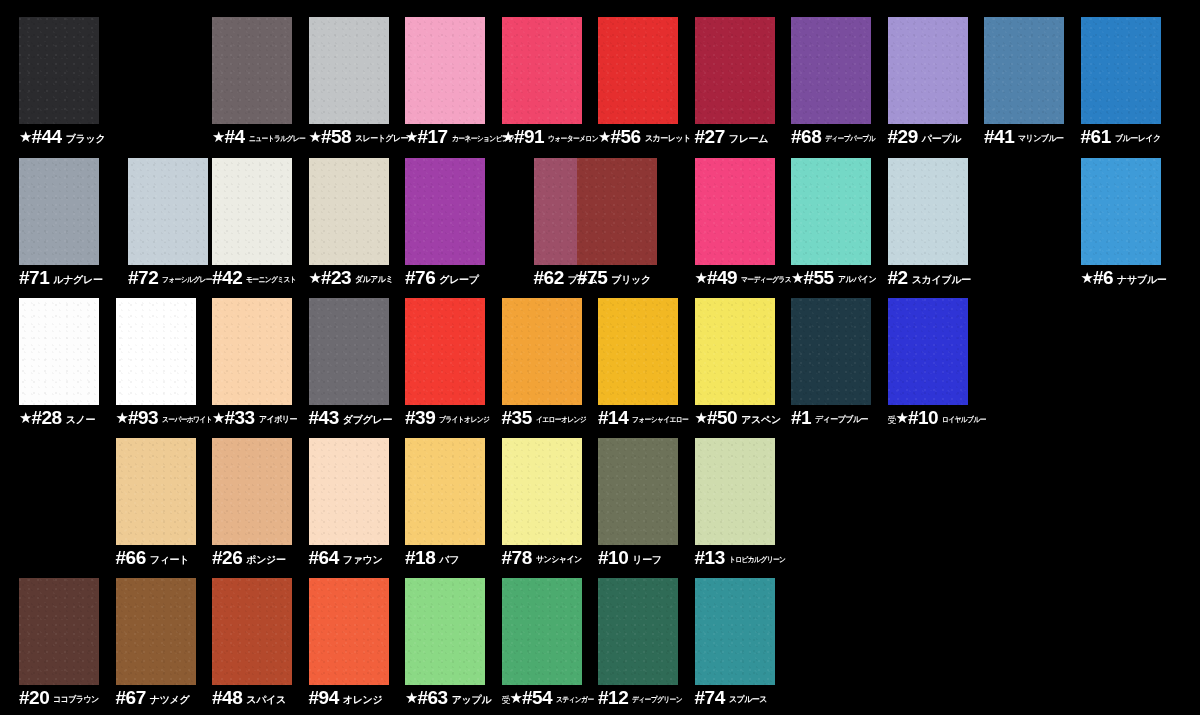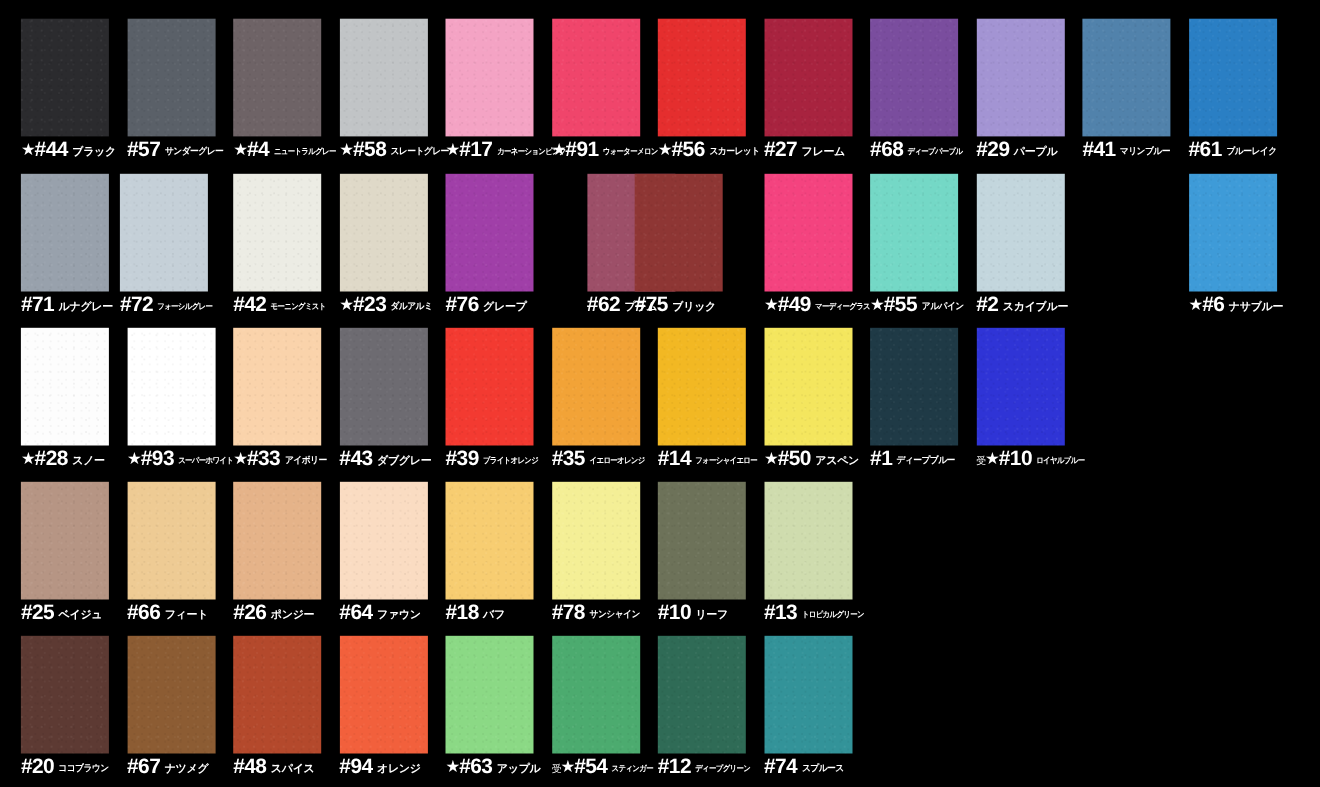--- a/index.html
+++ b/index.html
@@ -99,29 +99,20 @@
       <div class="cell" style="left: 19px;">
         <div class="swatch" style="background: rgb(43, 43, 46);">
           <div class="sw-tex"></div>
         </div>
         <div class="label">
           <span class="star">★</span>
           <span class="num">#44</span>
           <span class="nm s1">ブラック</span>
         </div>
       </div>
-      <div class="cell" style="left: 115.5px;">
-        <div class="swatch" style="background: rgb(90, 96, 104);">
-          <div class="sw-tex"></div>
-        </div>
-        <div class="label">
-          <span class="num">#57</span>
-          <span class="nm s2">サンダーグレー</span>
-        </div>
-      </div>
       <div class="cell" style="left: 212px;">
         <div class="swatch" style="background: rgb(110, 99, 102);">
           <div class="sw-tex"></div>
         </div>
         <div class="label">
           <span class="star">★</span>
           <span class="num">#4</span>
           <span class="nm s3">ニュートラルグレー</span>
         </div>
       </div>
@@ -214,21 +205,21 @@
     <div class="row" style="top: 158px;">
       <div class="cell" style="left: 19px;">
         <div class="swatch" style="background: rgb(152, 161, 172);">
           <div class="sw-tex"></div>
         </div>
         <div class="label">
           <span class="num">#71</span>
           <span class="nm s1">ルナグレー</span>
         </div>
       </div>
-      <div class="cell" style="left: 109px; text-align: center;">
+      <div class="cell" style="left: 128px; text-align: center;">
         <div class="swatch" style="background: rgb(197, 208, 216);">
           <div class="sw-tex"></div>
         </div>
         <div class="label">
           <span class="num">#72</span>
           <span class="nm s3">フォーシルグレー</span>
         </div>
       </div>
       <div class="cell" style="left: 212px; text-decoration: underline;">
         <div class="swatch" style="background: rgb(236, 236, 228);">
@@ -408,29 +399,20 @@
         </div>
         <div class="label">
           <span class="mk">受</span>
           <span class="star">★</span>
           <span class="num">#10</span>
           <span class="nm s3">ロイヤルブルー</span>
         </div>
       </div>
     </div>
     <div class="row" style="top: 438px;">
-      <div class="cell" style="left: 19px;">
-        <div class="swatch" style="background: rgb(182, 149, 132);">
-          <div class="sw-tex"></div>
-        </div>
-        <div class="label">
-          <span class="num">#25</span>
-          <span class="nm s1">ベイジュ</span>
-        </div>
-      </div>
       <div class="cell" style="left: 115.5px;">
         <div class="swatch" style="background: rgb(238, 203, 148);">
           <div class="sw-tex"></div>
         </div>
         <div class="label">
           <span class="num">#66</span>
           <span class="nm s1">フィート</span>
         </div>
       </div>
       <div class="cell" style="left: 212px;">

